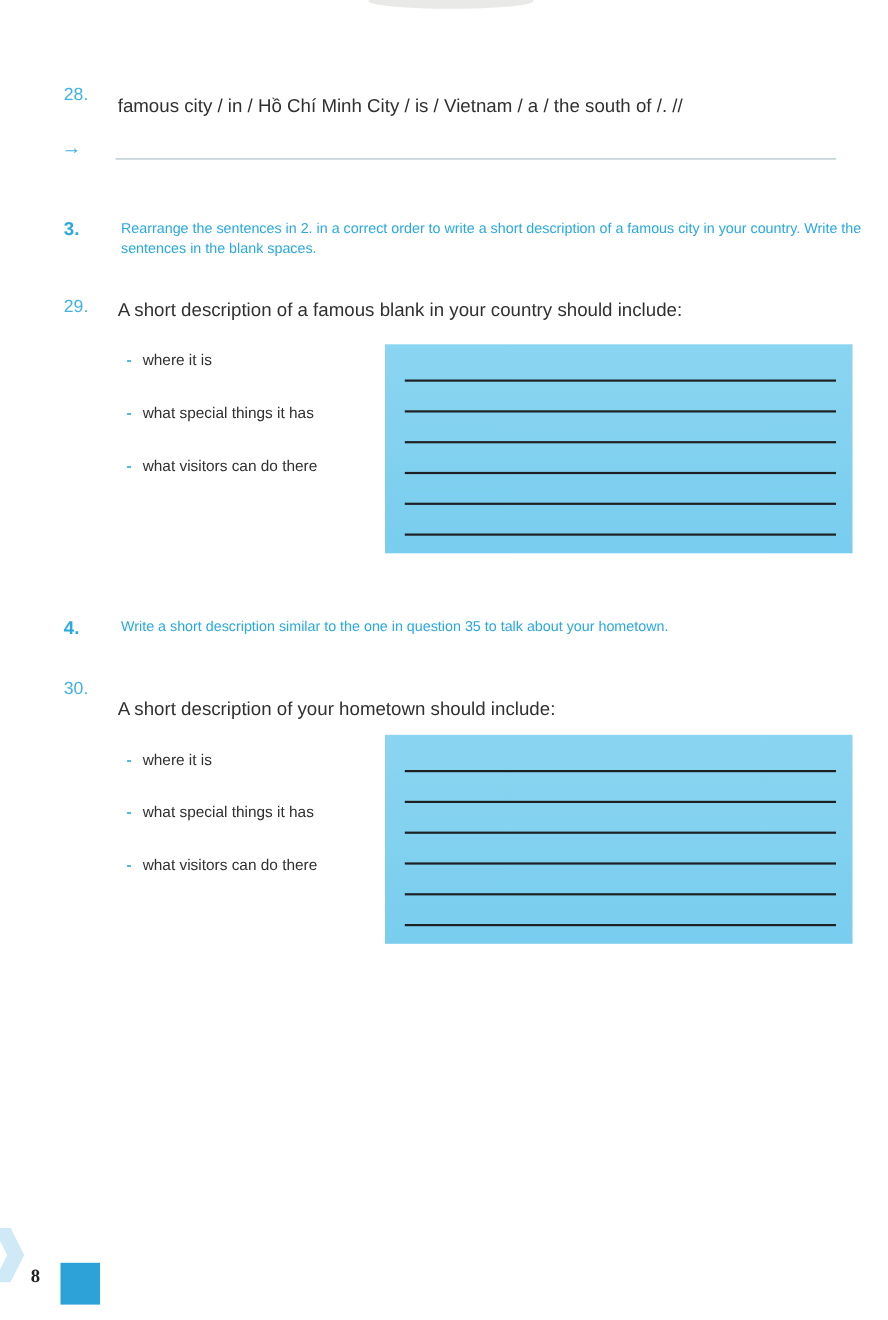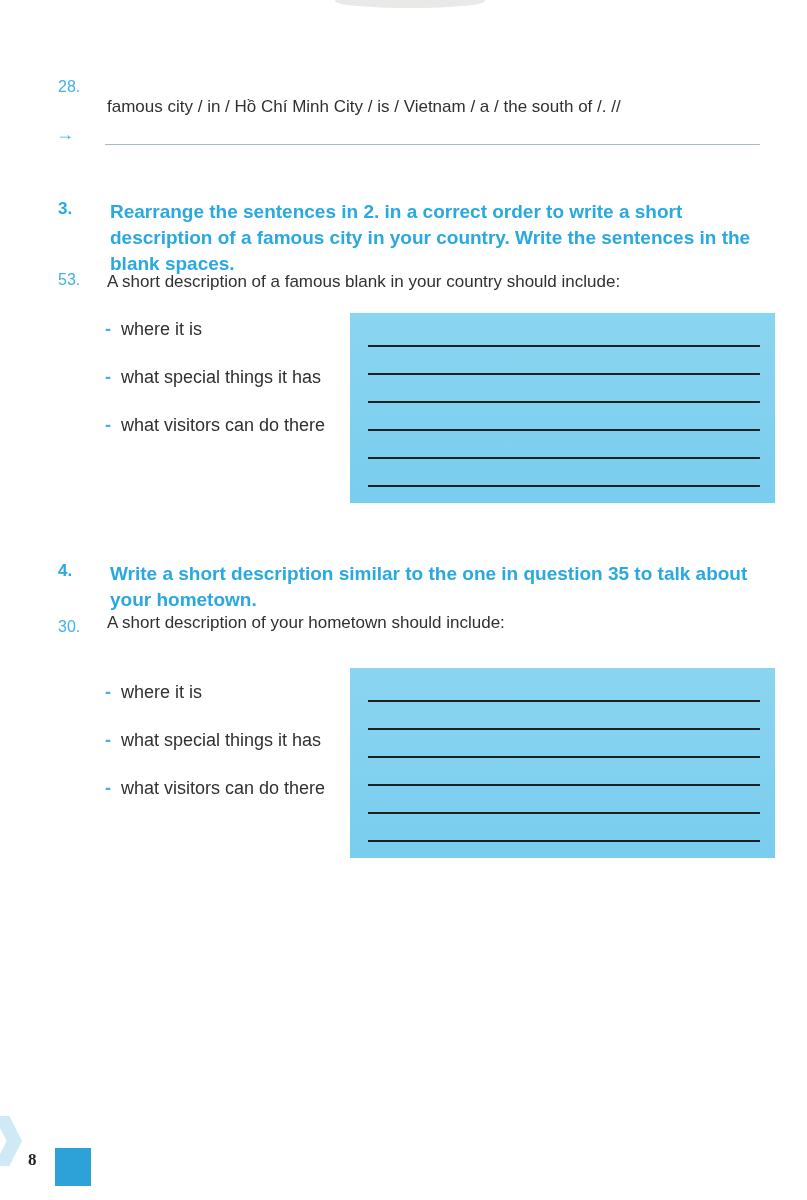--- a/index.html
+++ b/index.html
@@ -20,33 +20,33 @@
     position:absolute;left:107px;right:30px;
     font-size:17px;color:#303030;line-height:1.3;
   }
   
   .secnum{
     position:absolute;left:58px;width:44px;
     color:#29a9e0;font-size:17px;font-weight:700;
   }
   .sectitle{
     position:absolute;left:110px;width:676px;
-    color:#29a9e0;font-size:19px;font-weight:700;line-height:1.38;
+    color:#29a9e0;font-size:13px;font-weight:400;line-height:1.38;
   }
   
   .arrow{
     position:absolute;left:56px;
     color:#41b2e4;font-size:18px;font-weight:700;
   }
   .answer-line{
     position:absolute;left:105px;width:655px;height:1px;
     border-bottom:1px solid #a9bcc6;
   }
   
-  .bullet{position:absolute;left:105px;font-size:18px;color:#303030;}
+  .bullet{position:absolute;left:115px;font-size:14px;color:#303030;}
   .bullet .dash{color:#41b2e4;margin-right:10px;font-weight:700;}
   
   .wbox{
     position:absolute;left:350px;width:425px;height:190px;
     background:linear-gradient(#8ad5f1,#79cdee);
   }
   .wline{
     position:absolute;left:18px;right:15px;height:0;
     border-bottom:2px solid #1e2124;
   }
@@ -77,29 +77,29 @@
   }
 </style>
 </head>
 <body>
 
 <div>
 
   <div class="top-ghost"></div>
 
   <span class="qnum" style="top:78px">28.</span>
-  <span class="qtext" style="top:96px">famous city / in / Hồ Chí Minh City / is / Vietnam / a / the south of /. //</span>
+  <span class="qtext" style="top:86px">famous city / in / Hồ Chí Minh City / is / Vietnam / a / the south of /. //</span>
 
   <span class="arrow" style="top:124px">→</span>
   <span class="answer-line" style="top:143px"></span>
 
   <span class="secnum" style="top:199px">3.</span>
   <span class="sectitle" style="top:199px">Rearrange the sentences in 2. in a correct order to write a short description of a famous city in your country. Write the sentences in the blank spaces.</span>
 
-  <span class="qnum" style="top:271px">53.</span>
+  <span class="qnum" style="top:271px">29.</span>
   <span class="qtext" style="top:271px">A short description of a famous blank in your country should include:</span>
 
   <div class="bullet" style="top:319px">
     <span class="dash">-</span><span>where it is</span>
   </div>
   <div class="bullet" style="top:367px">
     <span class="dash">-</span><span>what special things it has</span>
   </div>
   <div class="bullet" style="top:415px">
     <span class="dash">-</span><span>what visitors can do there</span>
@@ -111,21 +111,21 @@
     <div class="wline"></div>
     <div class="wline"></div>
     <div class="wline"></div>
     <div class="wline"></div>
   </div>
 
   <span class="secnum" style="top:561px">4.</span>
   <span class="sectitle" style="top:561px">Write a short description similar to the one in question 35 to talk about your hometown.</span>
 
   <span class="qnum" style="top:618px">30.</span>
-  <span class="qtext" style="top:612px">A short description of your hometown should include:</span>
+  <span class="qtext" style="top:634px">A short description of your hometown should include:</span>
 
   <div class="bullet" style="top:682px">
     <span class="dash">-</span><span>where it is</span>
   </div>
   <div class="bullet" style="top:730px">
     <span class="dash">-</span><span>what special things it has</span>
   </div>
   <div class="bullet" style="top:778px">
     <span class="dash">-</span><span>what visitors can do there</span>
   </div>

